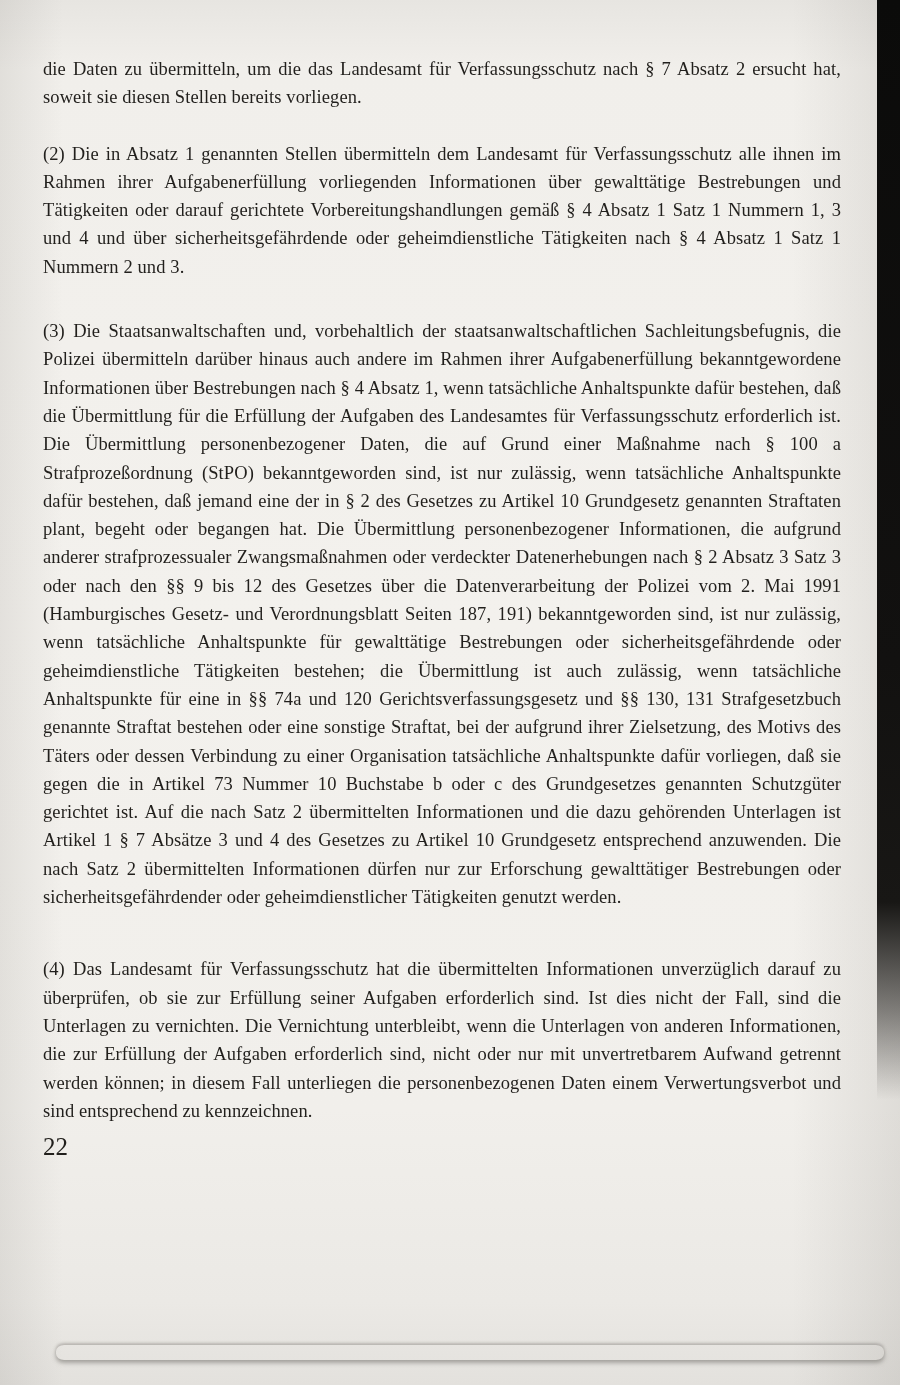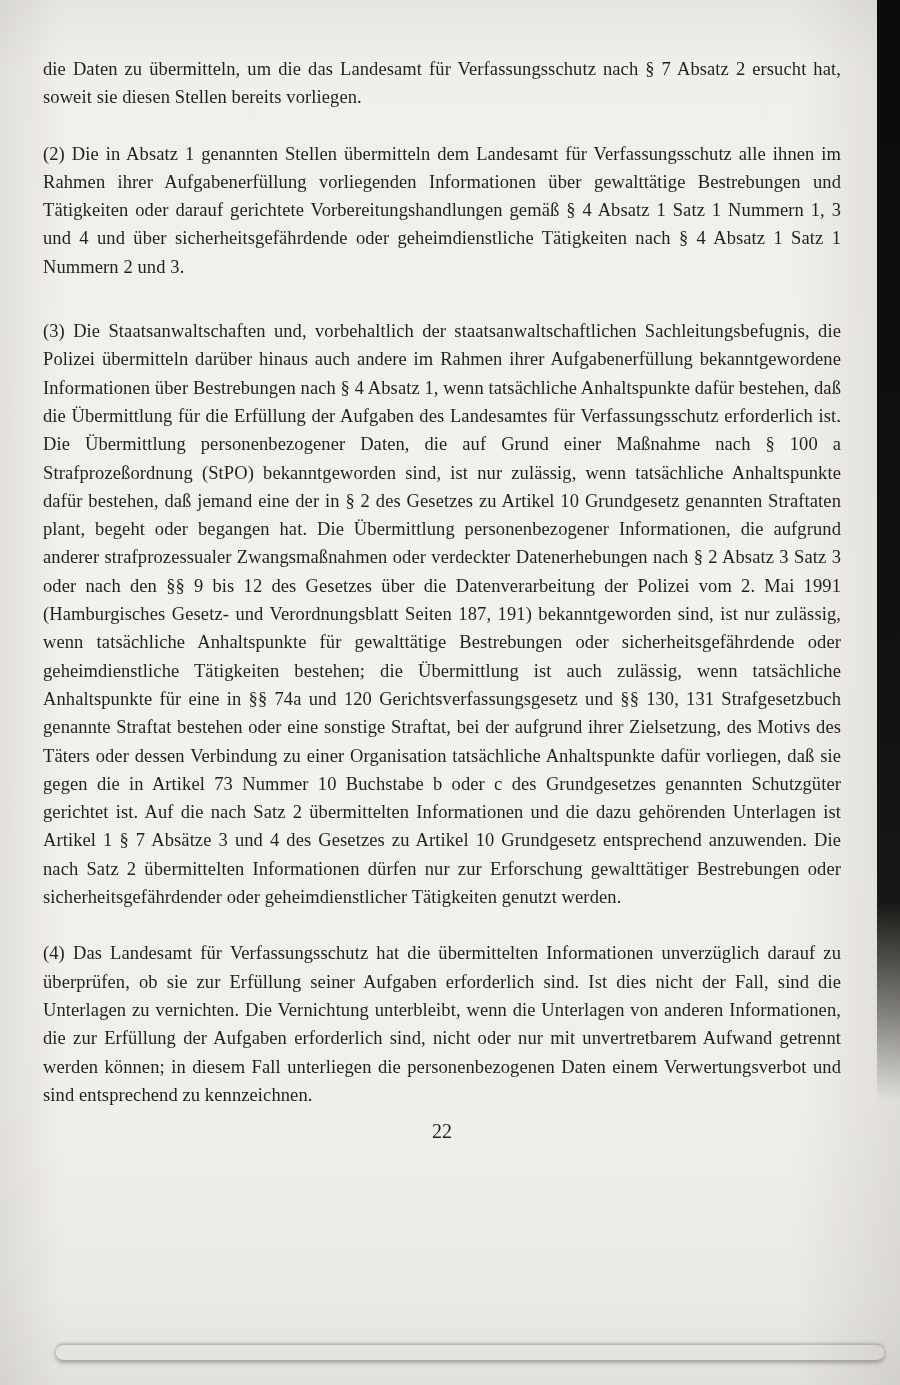--- a/index.html
+++ b/index.html
@@ -29,27 +29,27 @@
     position: absolute;
     left: 43px; top: 55px; width: 798px;
     font-size: 18.5px;
     line-height: 28.3px;
     color: #211f1c;
     text-align: justify;
     letter-spacing: 0.1px;
   }
   .para { margin-bottom: 28px; }
   .para.p2 { margin-bottom: 36px; }
-  .para.p3 { margin-bottom: 28px; }
+  .para.p3 { margin-bottom: 44px; }
   .para.p4 { margin-bottom: 8px; }
   .page-number {
     margin-top: 1px;
-    font-size: 20px;
+    font-size: 25px;
     color: #211f1c;
-    text-align: center;
+    text-align: left;
   }
   .scan-right {
     position: absolute; top: 0; right: 0;
     width: 23px; height: 1100px;
     background: linear-gradient(180deg,
       #0b0b0a 0%, #121110 60%, #181715 82%,
       rgba(50,48,45,0.55) 92%, rgba(120,117,112,0) 100%);
   }
   .scan-bottom {
     position: absolute; left: 56px; top: 1345px;

